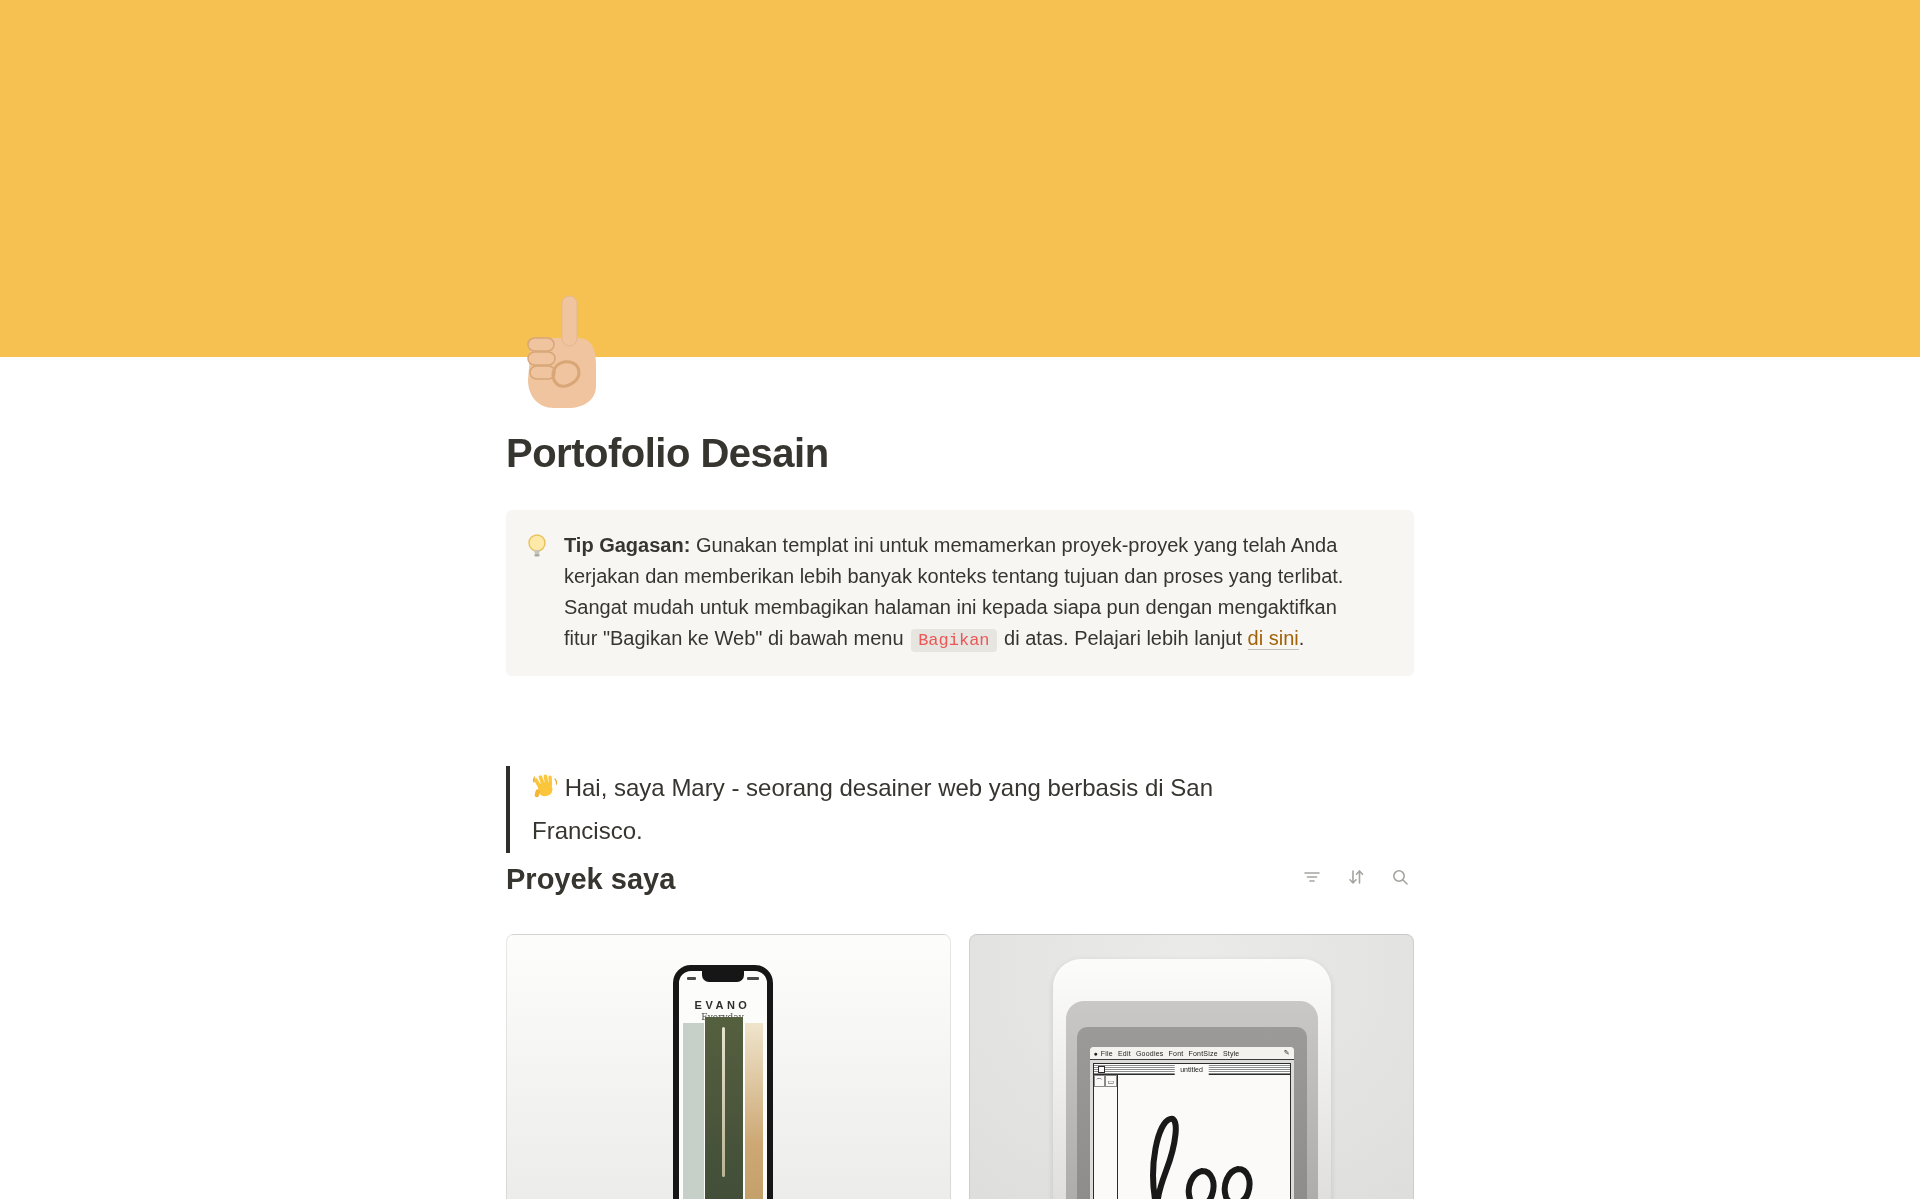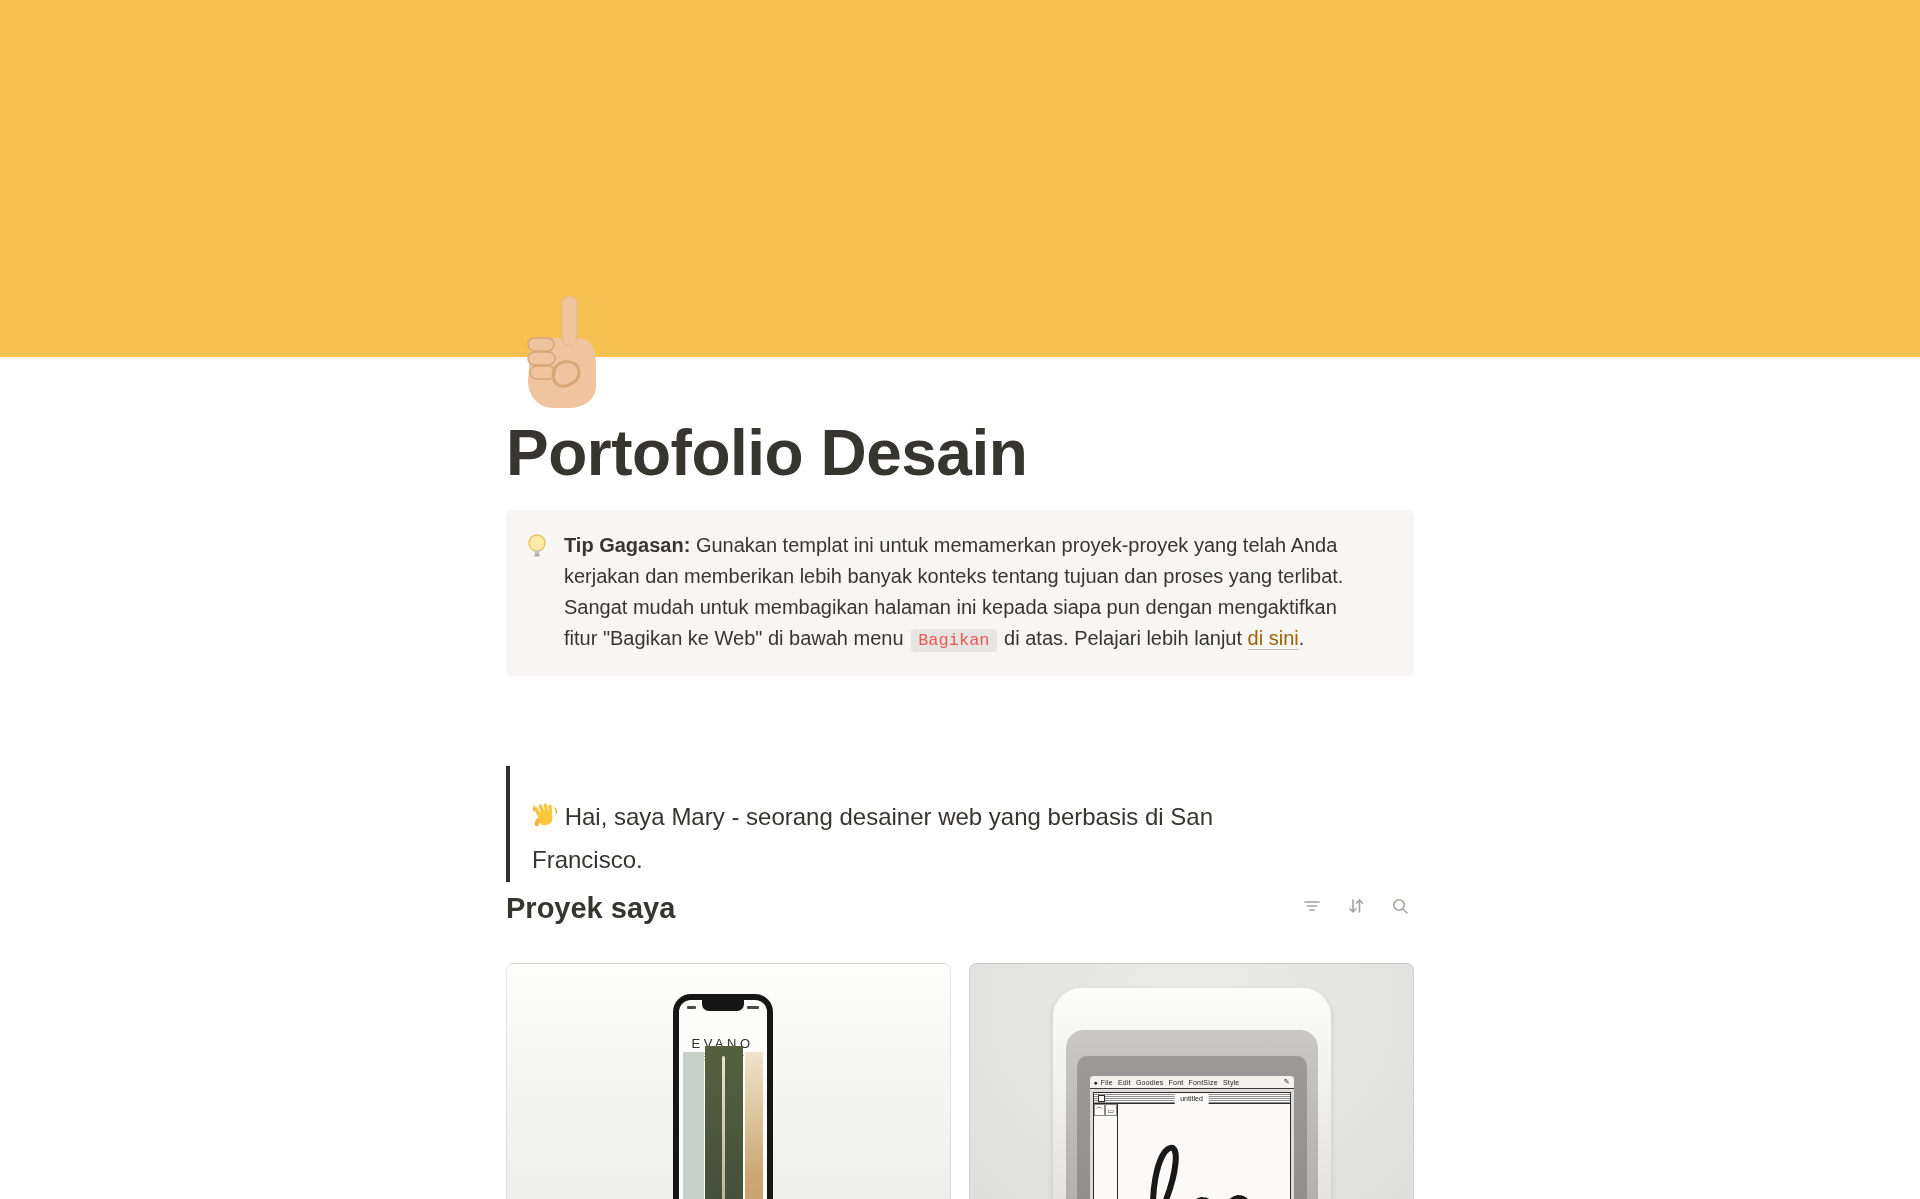--- a/index.html
+++ b/index.html
@@ -9,37 +9,37 @@
 
   
   .cover { position:absolute; left:0; top:0; width:1920px; height:357px; background:#F6C151; }
 
   
   .page-icon { position:absolute; left:520px; top:294px; width:84px; height:116px; cursor:pointer; }
 
   
   .content { position:absolute; left:506px; top:0; width:908px; }
 
-  .page-title { margin-top:424px; font-size:64px; line-height:58px; font-weight:700;
+  .page-title { margin-top:424px; font-size:40px; line-height:58px; font-weight:700;
                 letter-spacing:-0.5px; color:#37352F; }
 
   
   .callout { margin-top:28px; background:#F7F6F3; border-radius:6px;
              padding:20px 44px 20px 20px; display:flex; align-items:flex-start; }
   .callout .emoji-cell { width:26px; flex:0 0 26px; margin-right:12px; padding-top:4px; }
   .callout-text { font-size:20px; line-height:31px; max-width:800px; }
   .callout-text b { font-weight:700; }
   .code-chip { font-family:"Liberation Mono","DejaVu Sans Mono",monospace; font-size:17px;
                color:#EB5757; background:rgba(135,131,120,0.15); border-radius:4px;
                padding:2px 7px; margin:0 2px; }
   .inline-link { color:#a16207; text-decoration:none; border-bottom:1.5px solid #C3C1BC; cursor:pointer; }
 
   
   .quote { margin-top:90px; border-left:4px solid #2F2E2B; padding:2px 0 2px 22px; }
-  .quote-text { font-size:24px; line-height:40px; max-width:790px; color:#37352F;margin-top:29px; }
+  .quote-text { font-size:24px; line-height:40px; max-width:790px; color:#37352F; }
 
   
   .note { margin-top:53px; font-size:20px; line-height:31px; color:#787774; max-width:908px; }
 
   
   .gallery-head { margin-top:10px; display:flex; align-items:flex-start; justify-content:space-between; height:44px; }
   .gallery-title { font-size:29px; font-weight:700; color:#37352F; }
   .gallery-tools { display:flex; align-items:center; gap:16px; }
   .tool-btn { width:28px; height:28px; display:flex; align-items:center; justify-content:center;
               border-radius:4px; cursor:pointer; }
@@ -52,22 +52,22 @@
 
   
   .card-evano { background:linear-gradient(180deg,#fdfdfc 0%,#ececea 70%,#e6e6e4 100%); }
   .phone { position:absolute; left:50%; transform:translateX(-56%); top:30px; width:100px; height:340px;
            background:#FCFCFB; border:6px solid #161616; border-radius:18px; overflow:hidden; }
   .notch { position:absolute; left:50%; transform:translateX(-50%); top:-1px; width:42px; height:12px;
            background:#161616; border-radius:0 0 7px 7px; }
   .ph-status { position:absolute; top:6px; left:8px; right:8px; display:flex; justify-content:space-between; }
   .ph-status i { display:block; height:3px; border-radius:1px; background:#4a4a4a; }
   .ph-status .t { width:9px; } .ph-status .b { width:12px; }
-  .ph-brand { margin-top:36px; text-align:center; font-size:13px; letter-spacing:3.5px;
-              color:#2e2e2e; font-weight:400; }
+  .ph-brand { margin-top:28px; text-align:center; font-size:11px; letter-spacing:3.5px;
+              color:#2e2e2e; font-weight:700; }
   .ph-script { margin-top:1px; text-align:center; font-family:"DejaVu Serif","Liberation Serif",serif;
                font-size:9px; color:#4a4a46; }
   .ph-photos { position:absolute; left:50%; transform:translateX(-50%); top:46px; width:80px; height:260px; }
   .ph-photos .p1 { position:absolute; left:0; top:6px; width:21px; height:220px; background:#C6CFC8; }
   .ph-photos .p2 { position:absolute; left:22px; top:0; width:38px; height:240px;
                    background:linear-gradient(180deg,#55603F,#46513a 60%,#3f4a36); }
   .ph-photos .p2 i { position:absolute; left:17px; top:10px; width:3px; height:150px;
                      background:linear-gradient(180deg,#E6E3CF,#b8b494); border-radius:2px; display:block; }
   .ph-photos .p3 { position:absolute; right:0; top:6px; width:18px; height:220px;
                    background:linear-gradient(180deg,#EFE4CC,#CDA874 55%,#BD9A64); }

